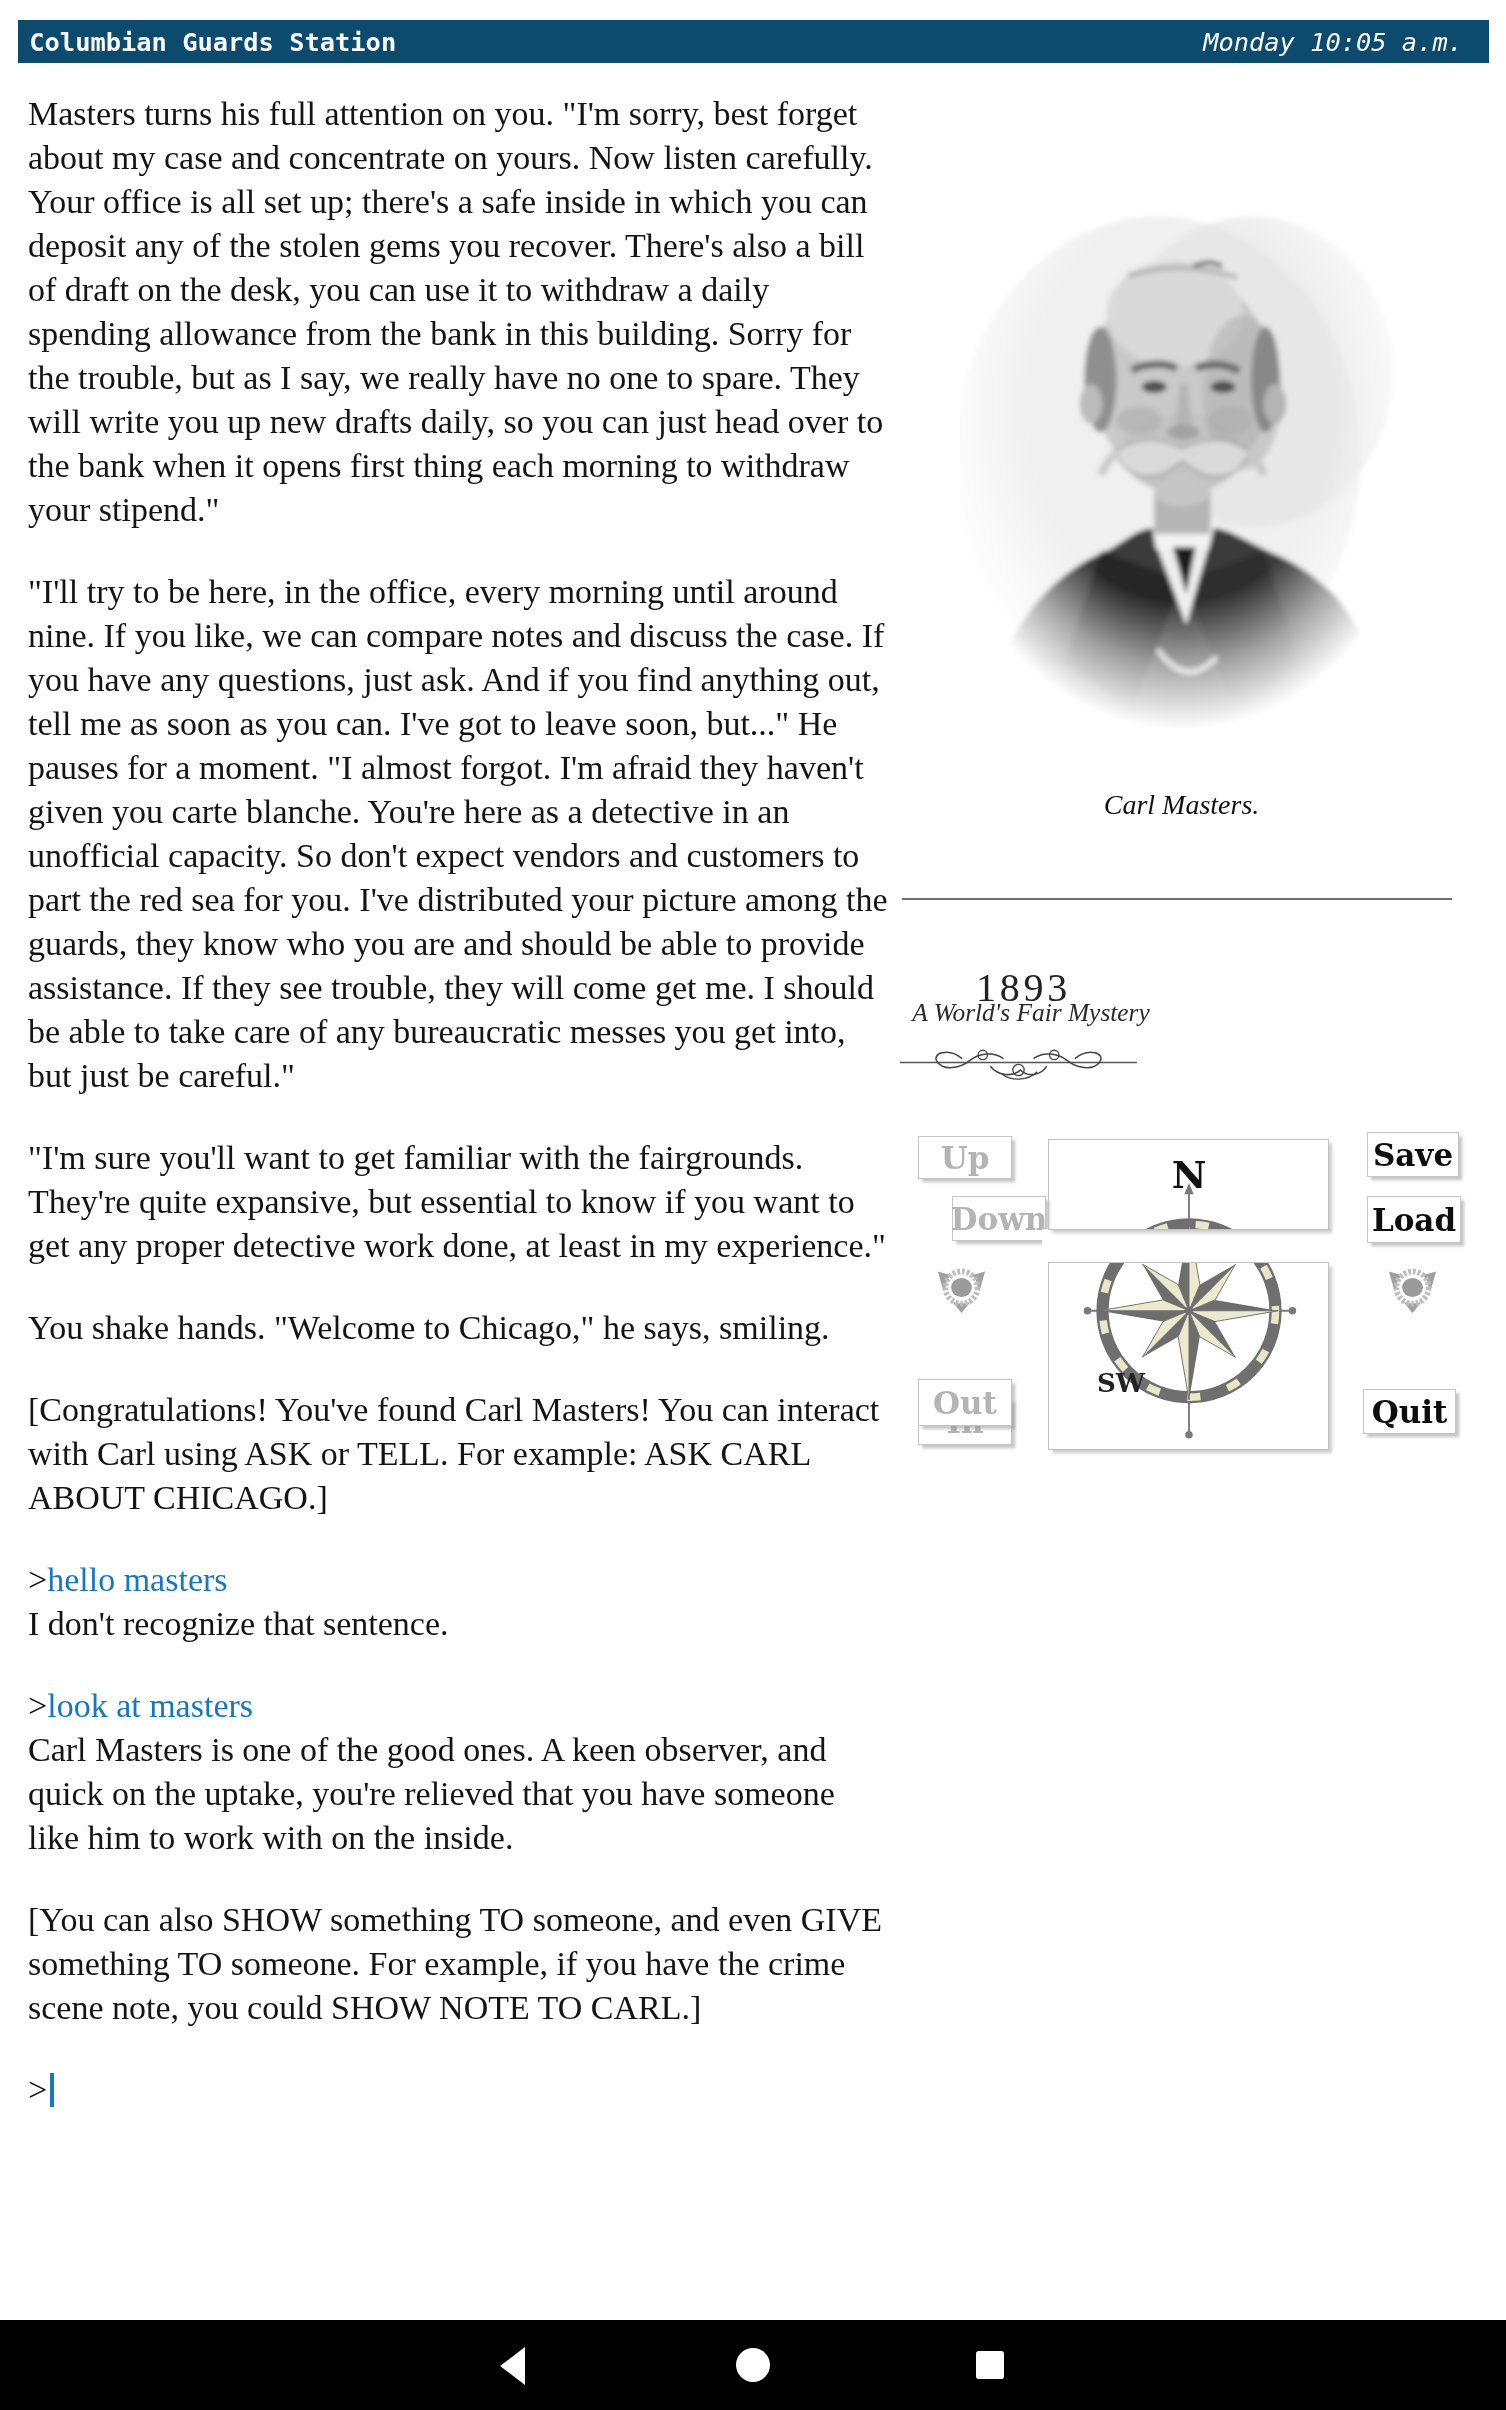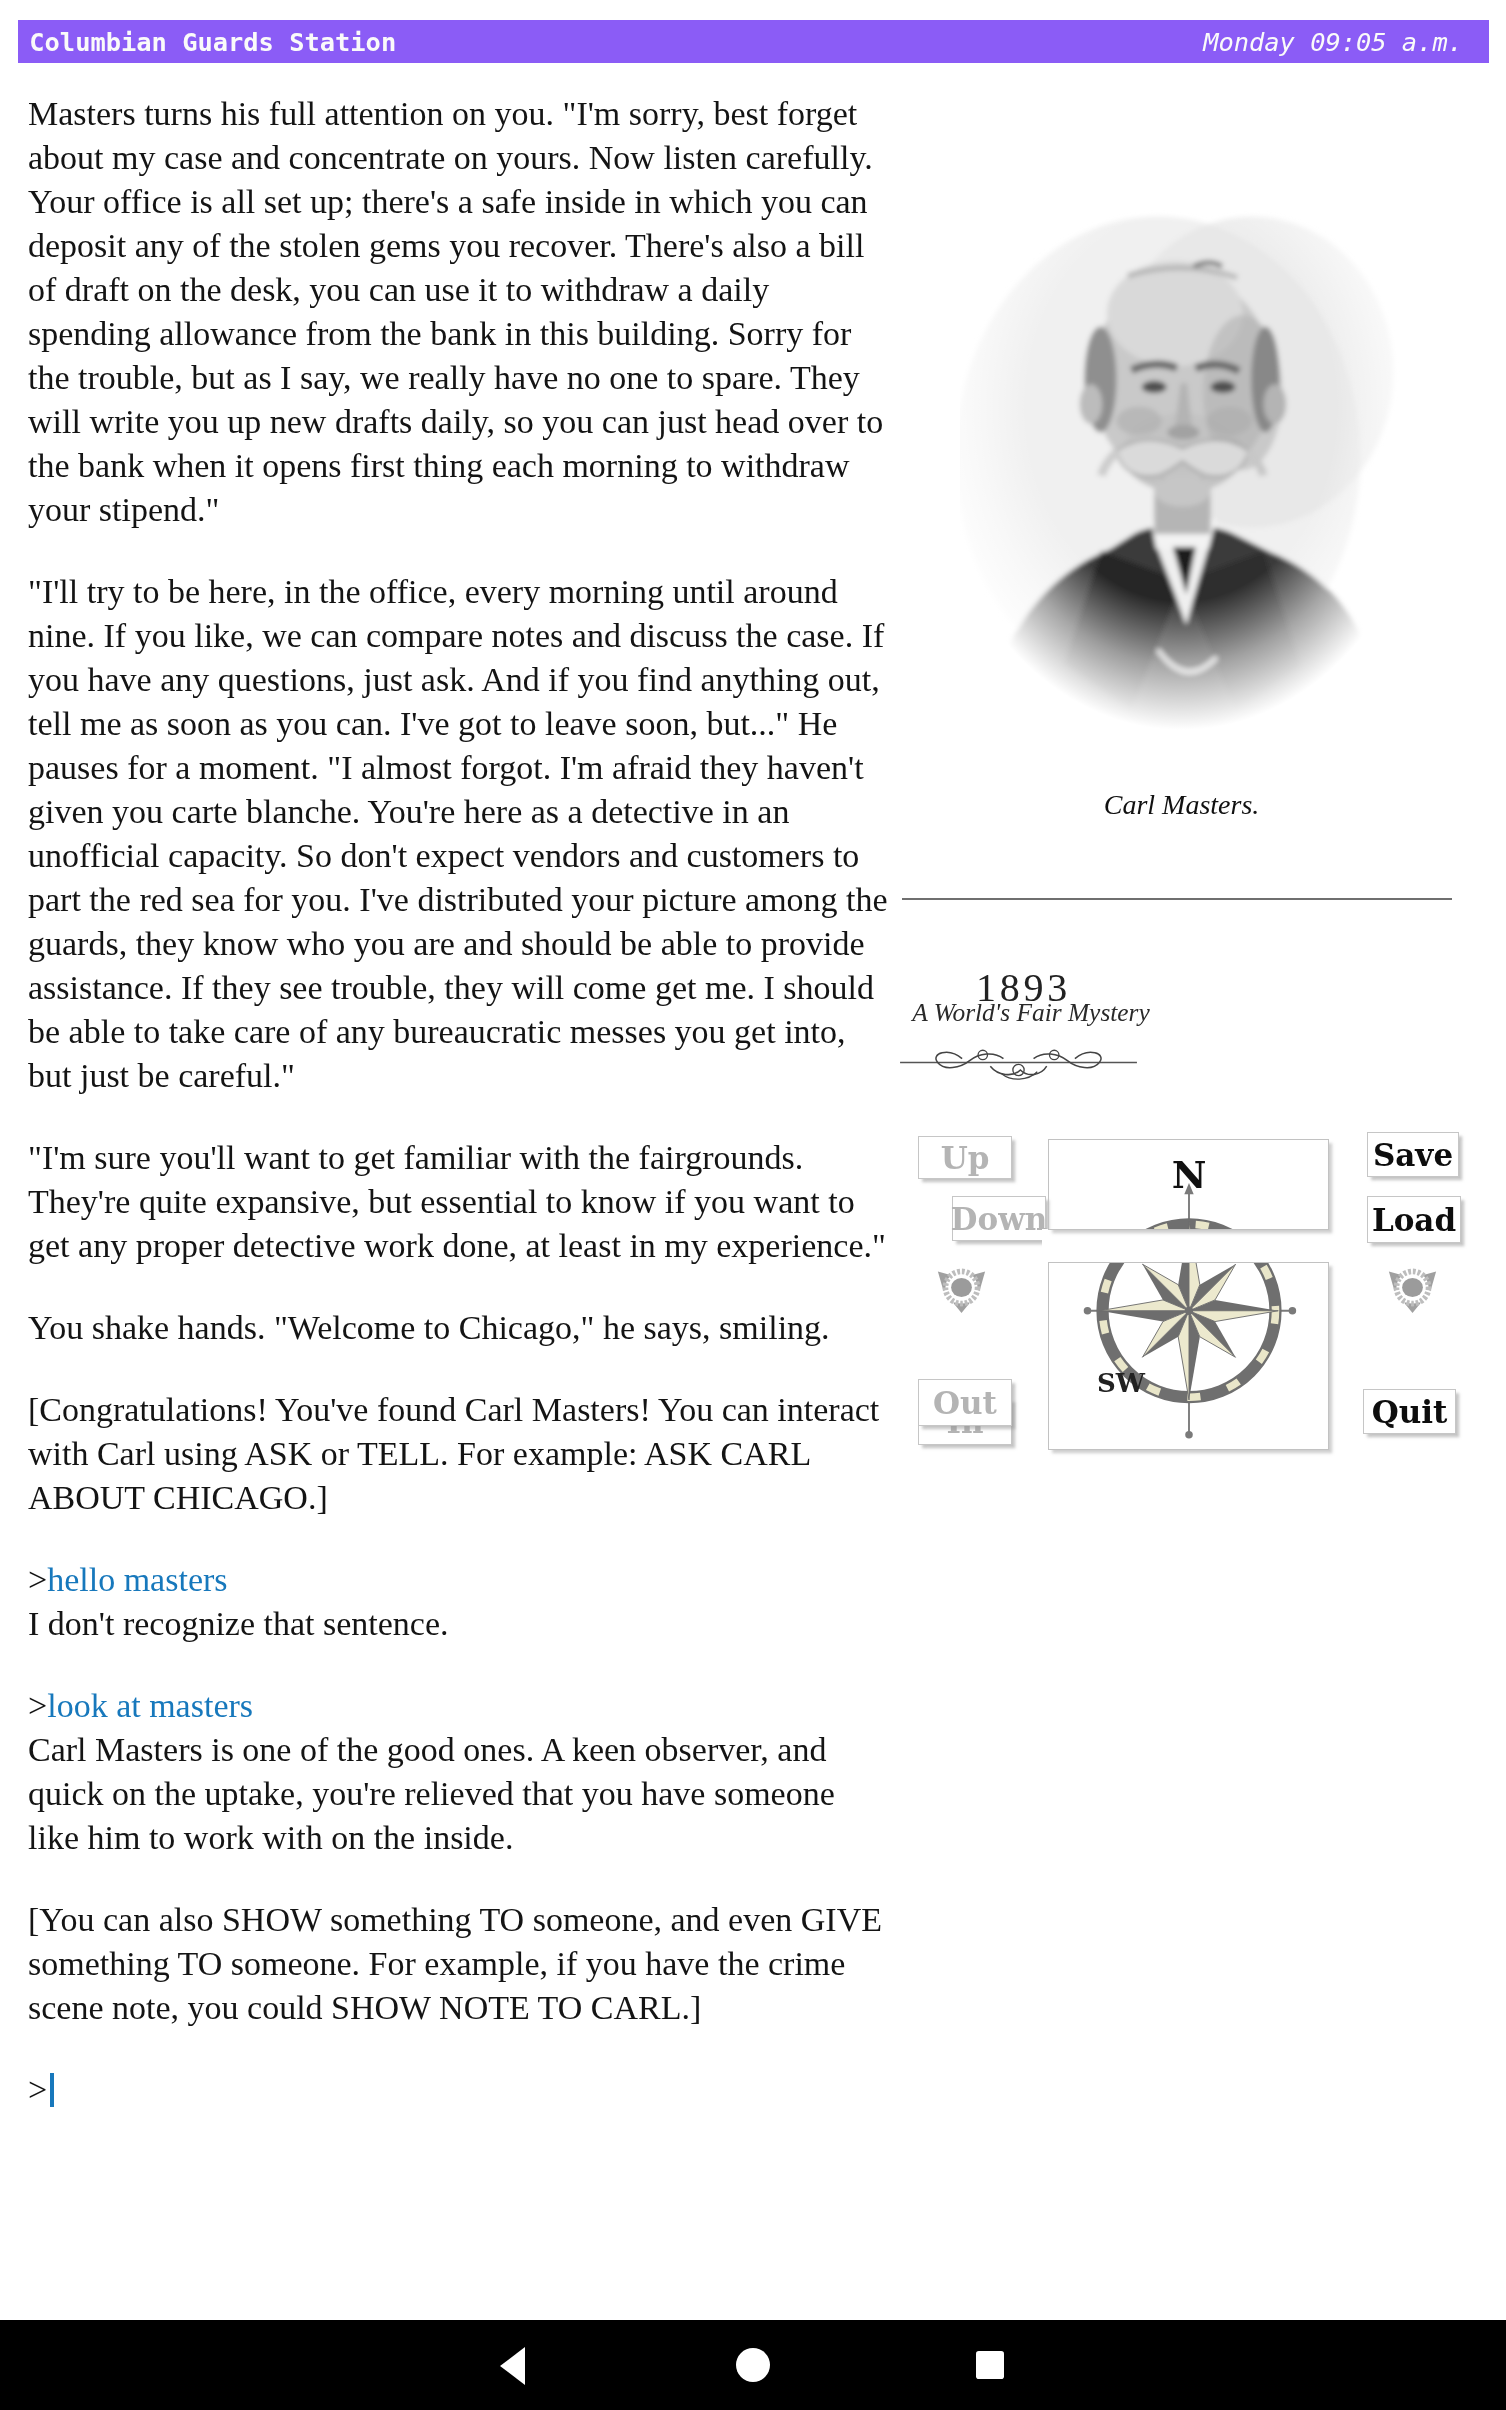--- a/index.html
+++ b/index.html
@@ -1,20 +1,20 @@
 <!DOCTYPE html>
 <html style="font-size:15px"><head>
 <meta charset="utf-8">
 <style>
   html,body{margin:0;padding:0;background:#fff;}
   .screen{position:relative;width:1507px;height:2411px;background:#ffffff;overflow:hidden;
           font-family:"Liberation Serif","DejaVu Serif",serif;color:#121212;}
 
   
-  .titlebar{position:absolute;left:18px;top:20px;width:1471px;height:43px;background:#8b5cf6;
+  .titlebar{position:absolute;left:18px;top:20px;width:1471px;height:43px;background:#0c4a6e;
             display:flex;align-items:center;justify-content:space-between;
             padding:0 26px 0 11.3px;box-sizing:border-box;}
   .titlebar .loc{font-family:"DejaVu Sans Mono","Liberation Mono",monospace;font-weight:bold;
                  font-size:25.4px;color:#fafafa;white-space:nowrap;}
   .titlebar .time{font-family:"DejaVu Sans Mono","Liberation Mono",monospace;font-style:italic;
                   font-size:25.4px;color:#fafafa;white-space:nowrap;}
 
   
   .story{position:absolute;left:28px;top:92px;width:866px;font-size:34px;line-height:44px;color:#141414;}
   .story .blk{margin:0 0 38px 0;}
@@ -65,21 +65,21 @@
   .nav-recents{position:absolute;left:976px;top:2351px;width:28px;height:28px;border-radius:2.8px;
                background:#fff;cursor:pointer;}
 </style>
 </head>
 <body>
 
 <div class="screen">
 
   <div class="titlebar">
     <span class="loc">Columbian Guards Station</span>
-    <span class="time">Monday 09:05 a.m.</span>
+    <span class="time">Monday 10:05 a.m.</span>
   </div>
 
   <div class="story">
     <p class="blk">Masters turns his full attention on you. "I'm sorry, best forget about my case and concentrate on yours. Now listen carefully. Your office is all set up; there's a safe inside in which you can deposit any of the stolen gems you recover. There's also a bill of draft on the desk, you can use it to withdraw a daily spending allowance from the bank in this building. Sorry for the trouble, but as I say, we really have no one to spare. They will write you up new drafts daily, so you can just head over to the bank when it opens first thing each morning to withdraw your stipend."</p>
     <p class="blk">"I'll try to be here, in the office, every morning until around nine. If you like, we can compare notes and discuss the case. If you have any questions, just ask. And if you find anything out, tell me as soon as you can. I've got to leave soon, but..." He pauses for a moment. "I almost forgot. I'm afraid they haven't given you carte blanche. You're here as a detective in an unofficial capacity. So don't expect vendors and customers to part the red sea for you. I've distributed your picture among the guards, they know who you are and should be able to provide assistance. If they see trouble, they will come get me. I should be able to take care of any bureaucratic messes you get into, but just be careful."</p>
     <p class="blk">"I'm sure you'll want to get familiar with the fairgrounds. They're quite expansive, but essential to know if you want to get any proper detective work done, at least in my experience."</p>
     <p class="blk">You shake hands. "Welcome to Chicago," he says, smiling.</p>
     <p class="blk">[Congratulations! You've found Carl Masters! You can interact with Carl using ASK or TELL. For example: ASK CARL ABOUT CHICAGO.]</p>
 
     <div class="blk">

